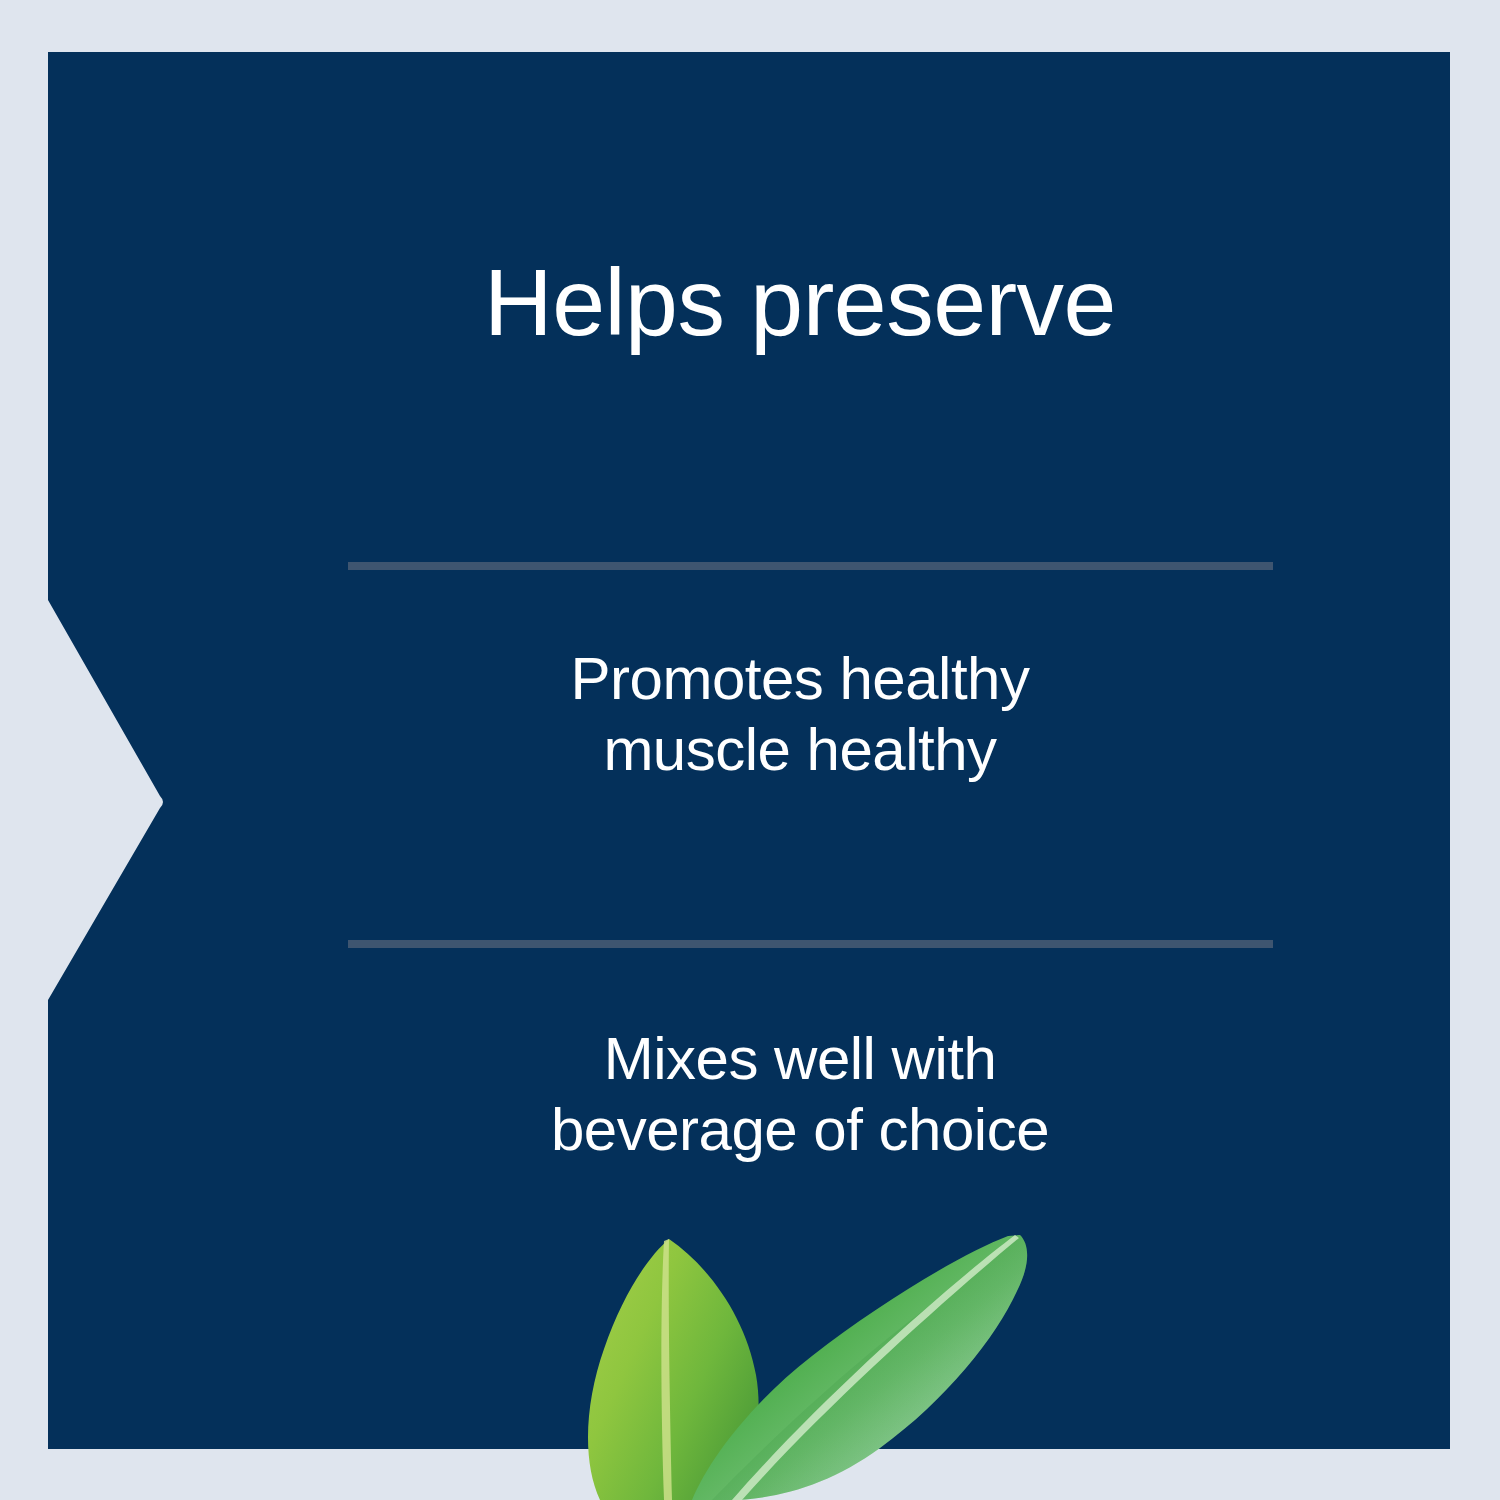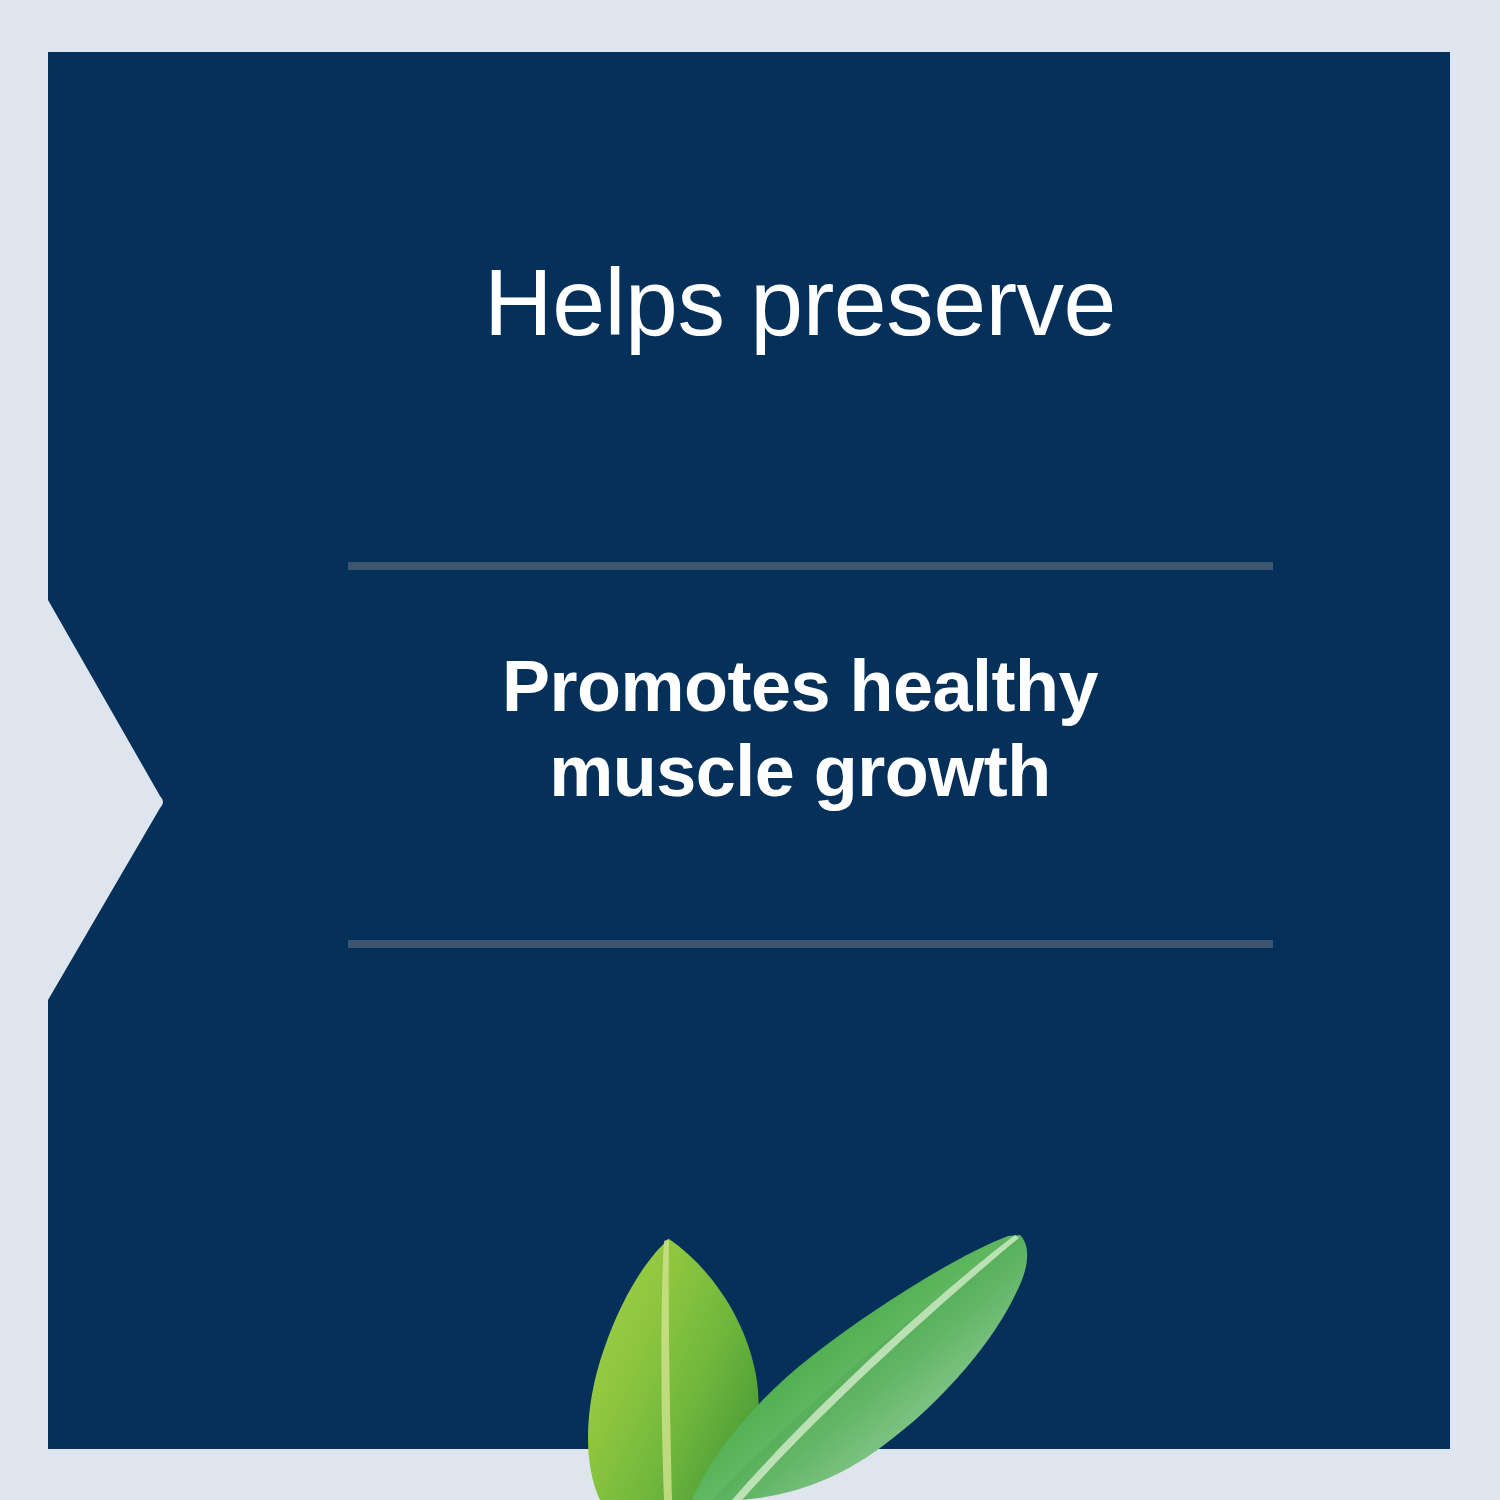--- a/index.html
+++ b/index.html
@@ -64,22 +64,22 @@
     line-height: 1.18;
     letter-spacing: -0.5px;
   }
 
   .benefit-block.light {
     font-weight: 400;
     font-size: 95px;
     text-align: center;
   }
   .benefit-block.heavy {
-    font-weight: 700;
-    font-size: 72px;
+    font-weight: 400;
+    font-size: 60px;
   }
 
   #benefit-0 { top: 142px; }
   #benefit-1 { top: 540px; }
   #benefit-2 { top: 920px; }
 
   .benefit-line { display: block; white-space: nowrap; }
 
   
   .benefit-divider {
@@ -113,23 +113,27 @@
   <div id="navy-panel">
 
     <div id="benefits-list">
 
       <div class="benefit-block light" id="benefit-0">
         <span class="benefit-line">Helps preserve</span>
       </div>
 
       <div class="benefit-block heavy" id="benefit-1">
         <span class="benefit-line">Promotes healthy</span>
-        <span class="benefit-line">muscle growth</span>
+        <span class="benefit-line">muscle healthy</span>
       </div>
 
+      <div class="benefit-block heavy" id="benefit-2">
+        <span class="benefit-line">Mixes well with</span>
+        <span class="benefit-line">beverage of choice</span>
+      </div>
     </div>
 
     <div class="benefit-divider" id="divider-0"></div>
     <div class="benefit-divider" id="divider-1"></div>
 
     <div id="chevron-notch">
       <svg width="170" height="400" viewBox="0 0 170 400" xmlns="http://www.w3.org/2000/svg">
         <path d="M -60 0 L 0 0 L 112 196 Q 118 202 112 208 L 0 400 L -60 400 Z" fill="#dfe5ee"></path>
       </svg>
     </div>

